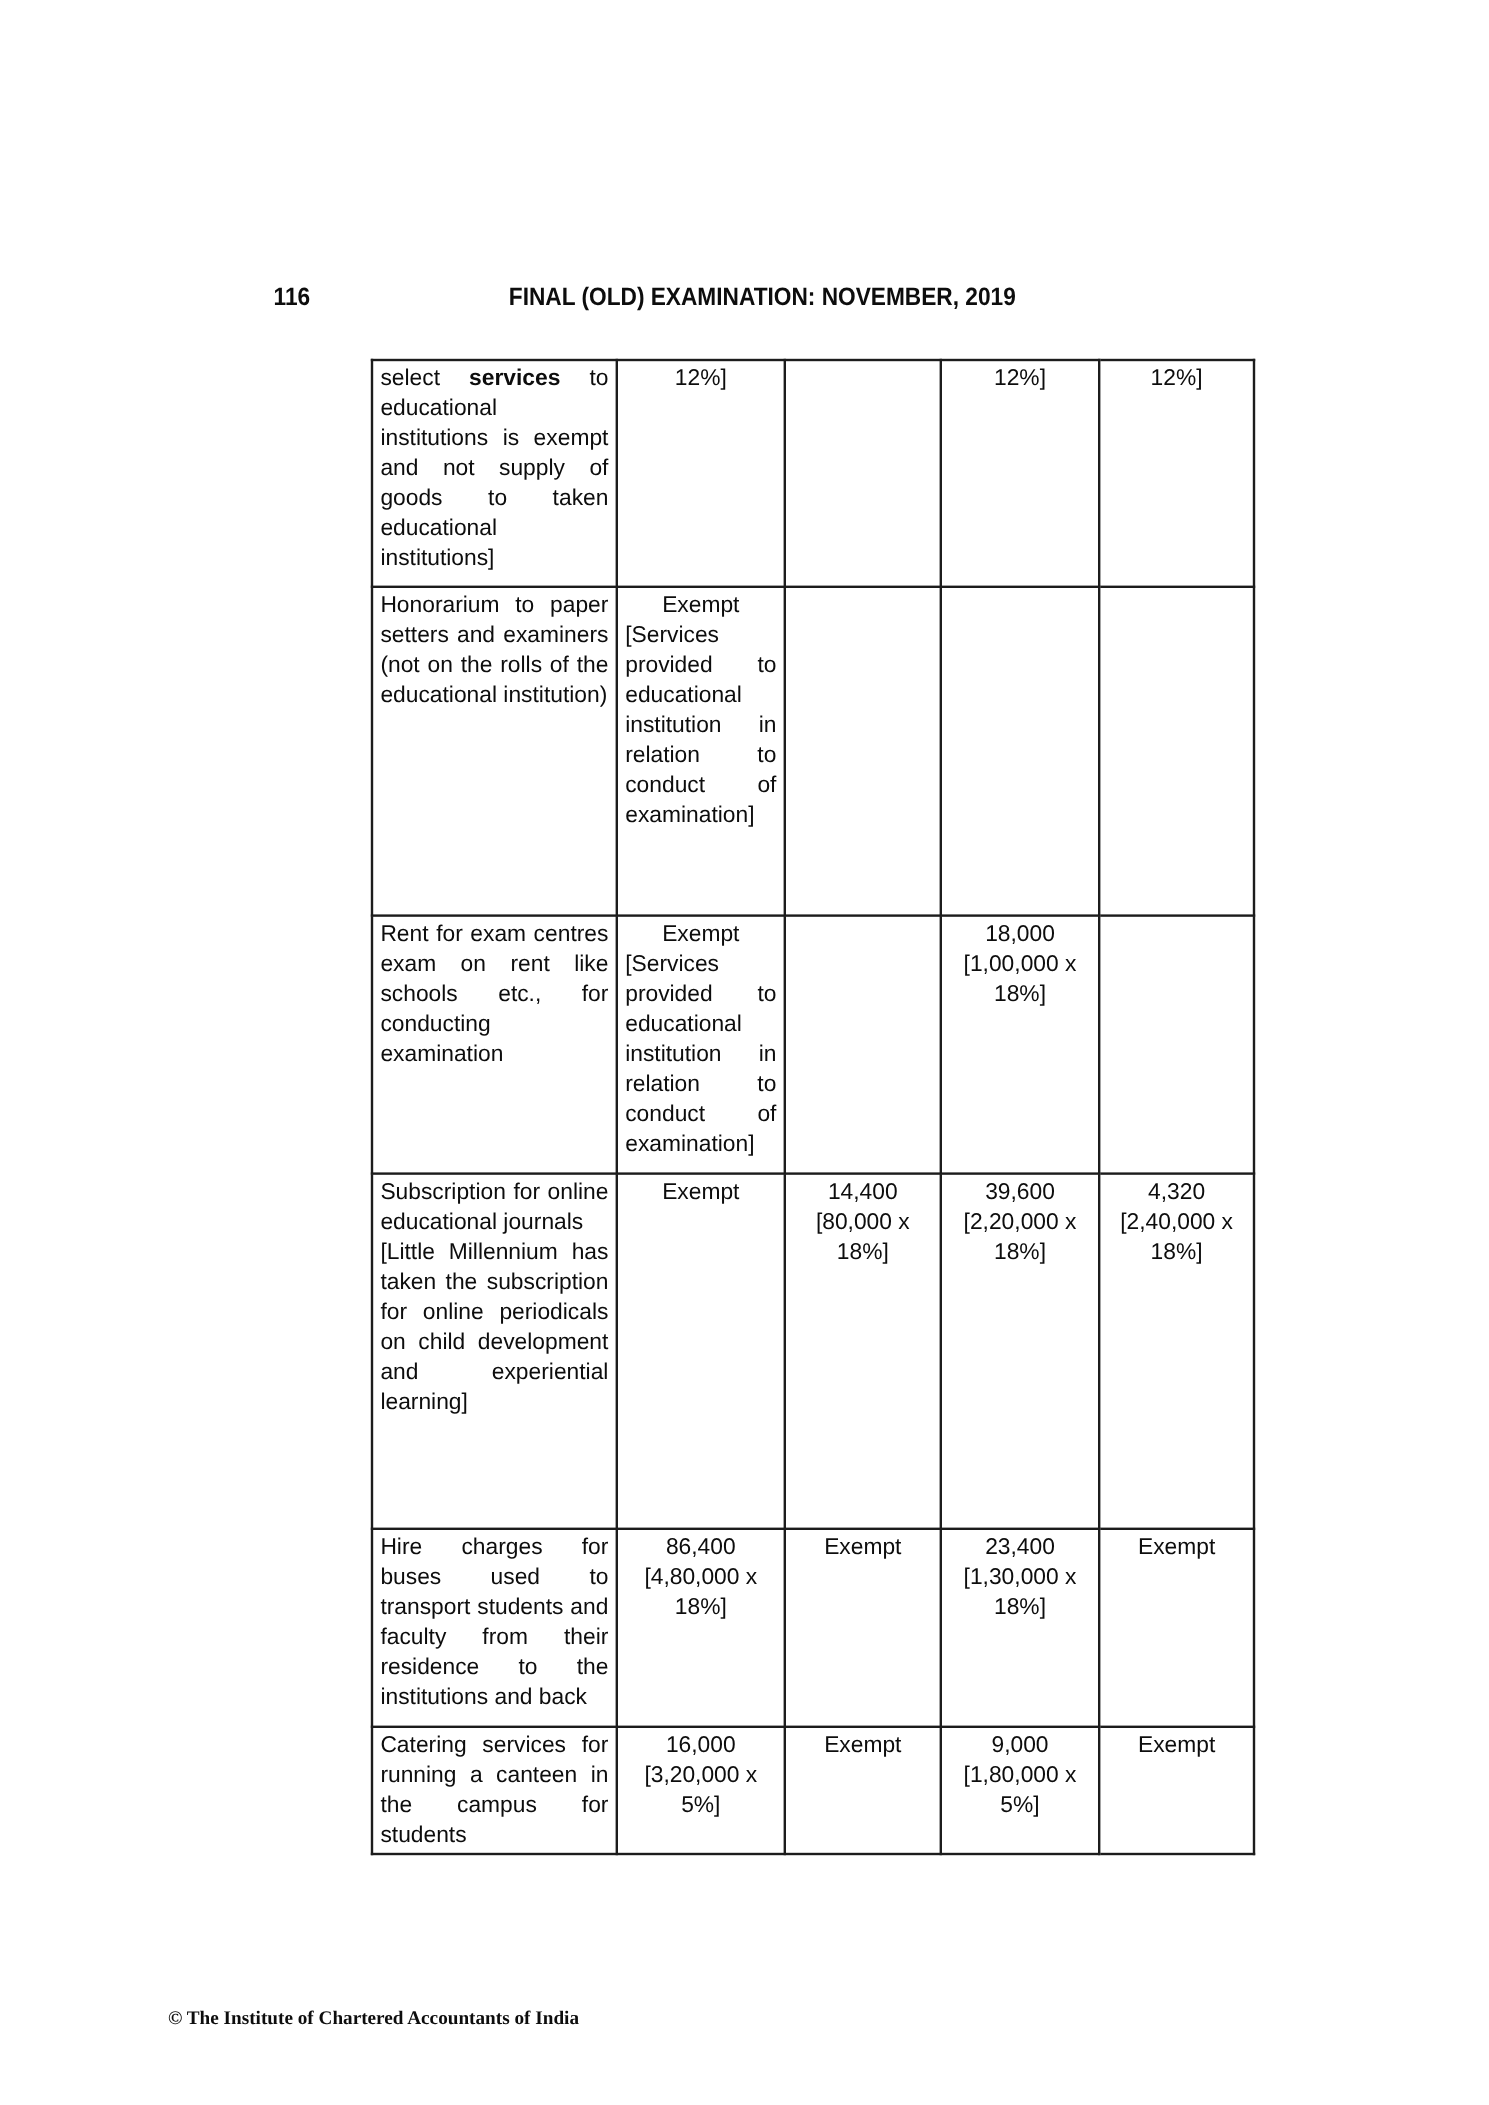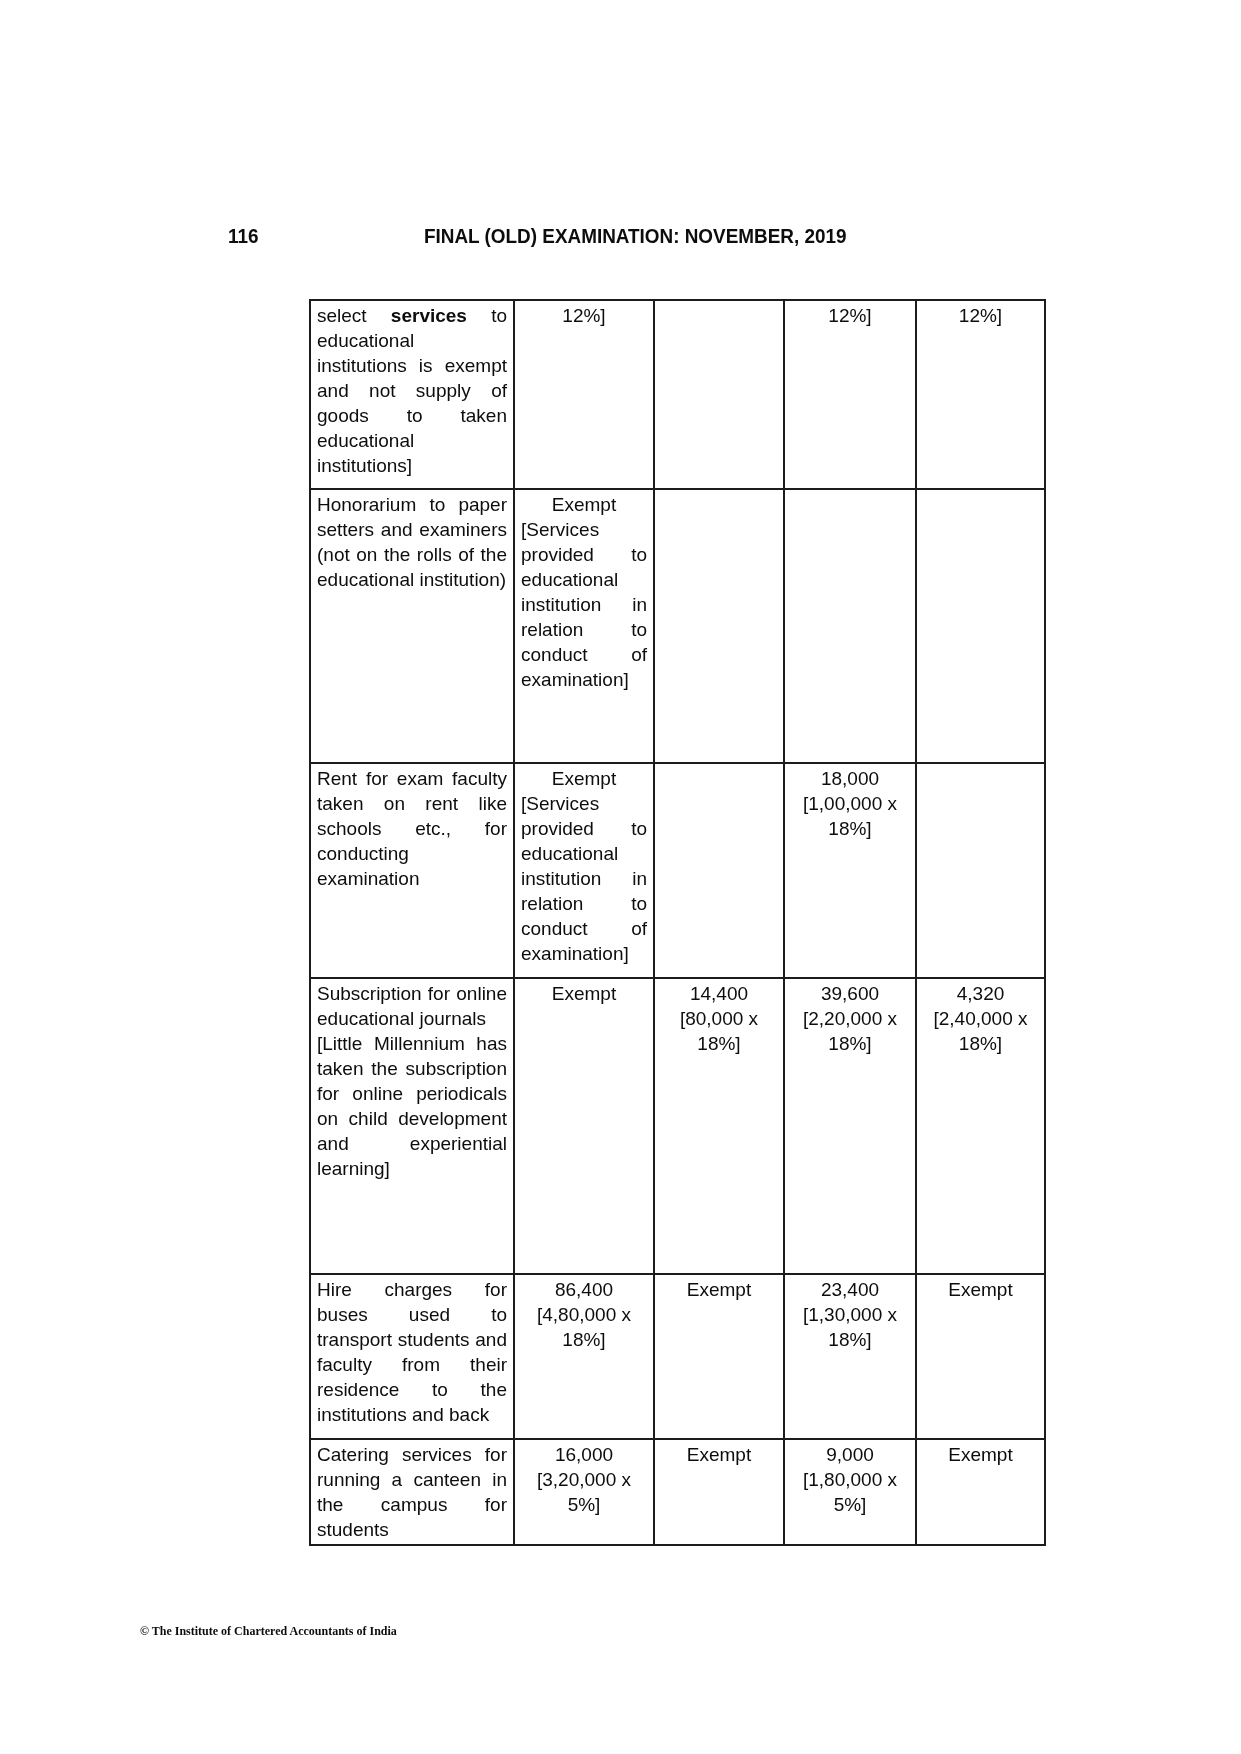--- a/index.html
+++ b/index.html
@@ -10,21 +10,21 @@
   body {
     position: relative;
     width: 1241px;
     height: 1754px;
     font-family: "Liberation Sans", sans-serif;
     color: #0d0d0d;
     overflow: hidden;
   }
   .page-header {
     position: absolute;
-    top: 224px;
+    top: 236px;
     left: 0;
     width: 1024px;
     height: 30px;
     text-align: right;
   }
   .page-number {
     position: absolute;
     left: 228px;
     top: 0;
     font-size: 21px;
@@ -75,23 +75,23 @@
   td.desc .b { font-weight: bold; }
   td.num {
     text-align: center;
     white-space: pre-line;
   }
   .center-line { text-align: center; }
   .note { text-align: justify; }
   .page-footer {
     position: absolute;
     left: 140px;
-    top: 1624px;
+    top: 1674px;
     font-family: "Liberation Serif", serif;
-    font-size: 12px;
+    font-size: 16px;
     font-weight: bold;
     white-space: nowrap;
   }
 </style>
 </head>
 <body>
 
 <div class="page-header">
   <div class="page-number">116</div>
   <div class="header-title">FINAL (OLD) EXAMINATION: NOVEMBER, 2019</div>
@@ -117,21 +117,21 @@
       <td class="desc">Honorarium to paper setters and examiners (not on the rolls of the educational institution)</td>
       <td>
         <div class="center-line">Exempt</div>
         <div class="note">[Services provided to educational institution in relation to conduct of examination]</div>
       </td>
       <td class="num"></td>
       <td class="num"></td>
       <td class="num"></td>
     </tr>
     <tr class="r3">
-      <td class="desc">Rent for exam faculty taken on rent like schools etc., for conducting examination</td>
+      <td class="desc">Rent for exam centres exam on rent like schools etc., for conducting examination</td>
       <td>
         <div class="center-line">Exempt</div>
         <div class="note">[Services provided to educational institution in relation to conduct of examination]</div>
       </td>
       <td class="num"></td>
       <td class="num">18,000
 [1,00,000 x
 18%]</td>
       <td class="num"></td>
     </tr>

